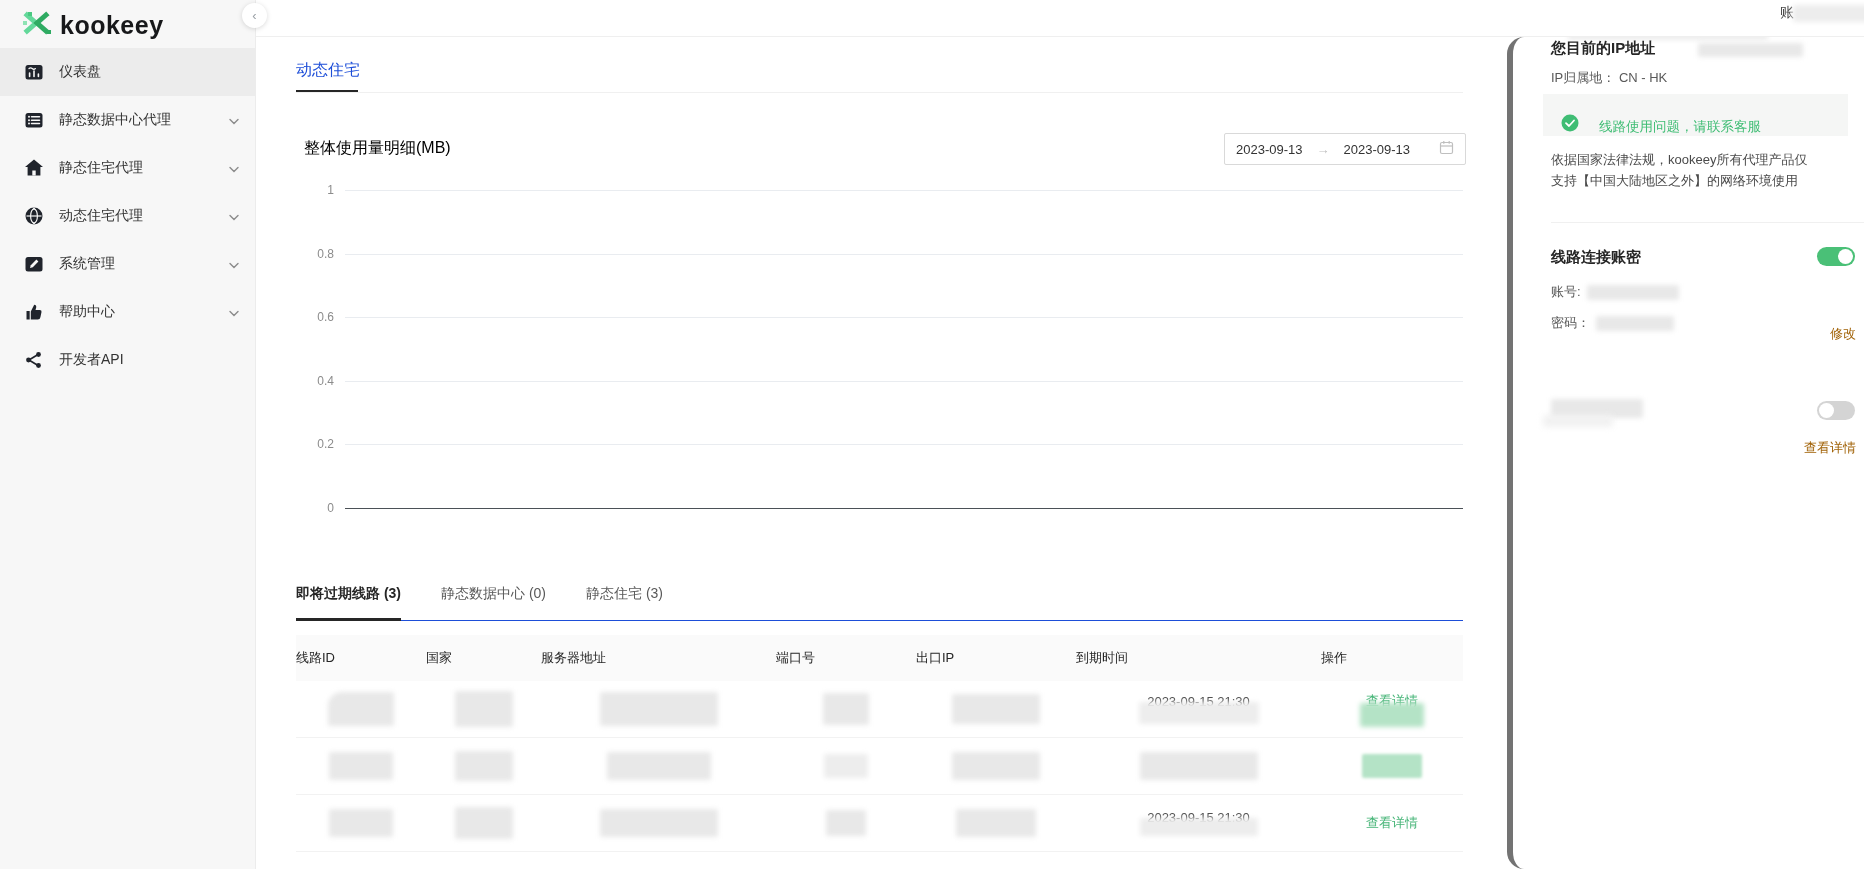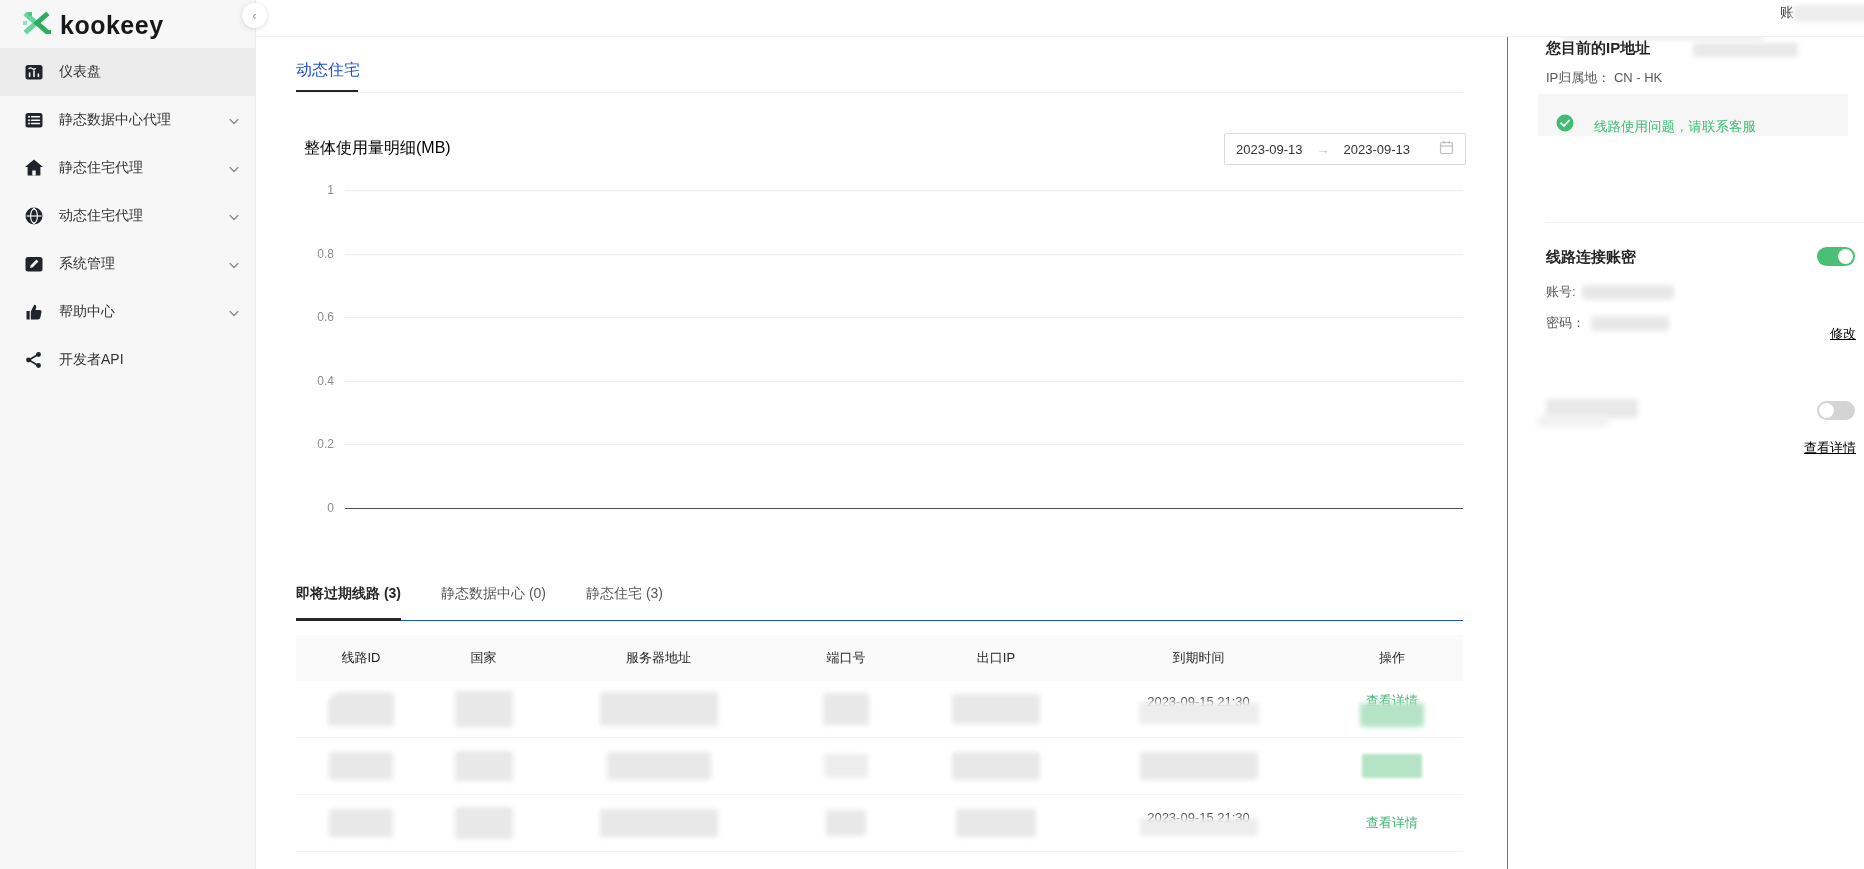--- a/index.html
+++ b/index.html
@@ -48,35 +48,35 @@
   
   .tabs { position:absolute; left:40px; top:548px; right:44px; height:36px; border-bottom:1px solid #1d4ed8; display:flex; gap:40px; }
   .tab { position:relative; font-size:14px; color:#595959; cursor:pointer; padding-bottom:14px; }
   .tab.active { color:#262626; font-weight:bold; }
   .tab.active::after { content:""; position:absolute; left:0; right:0; bottom:-1px; height:3px; background:#262626; }
 
   
   .table { position:absolute; left:40px; top:598px; width:1167px; }
   .trow { display:grid; grid-template-columns:130px 115px 235px 140px 160px 245px 142px; align-items:center; }
   .thead { background:#fafafa; height:46px; }
-  .th { font-size:13px; color:#262626; font-weight:500; text-align:center; }
+  .th { font-size:13px; color:#262626; font-weight:500; text-align:left; }
   .tbody-row { height:57px; border-bottom:1px solid #f2f2f2; }
   .tbody-row:first-of-type { border-top:1px solid #f7f7f7; }
   .td { display:flex; align-items:center; justify-content:center; position:relative; height:100%; font-size:13px; color:#4a4a4a; }
 
   .blur { background:#e8e8e8; border-radius:2px; filter:blur(2.5px); }
   .blur.soft { background:#ededed; }
   .blur.green { background:#b4e3c6; }
   .cell-stack { position:relative; display:flex; flex-direction:column; align-items:center; }
   .cell-stack .overtext { position:relative; z-index:1; }
   .cell-stack .underblur { margin-top:-7px; z-index:2; }
   .action-link { color:#47b578; font-size:13px; cursor:pointer; }
 
   
-  .rpanel { position:absolute; left:1507px; top:37px; width:357px; height:832px; background:#fff; border-left:1px solid #737373; }
+  .rpanel { position:absolute; left:1507px; top:37px; width:357px; height:832px; background:#fff; border-left:6px solid #737373;border-radius:17px; }
   .rp-top-blur { position:absolute; left:55px; top:-8px; width:200px; height:11px; }
   .ip-title { position:absolute; left:38px; top:2px; font-size:15px; font-weight:bold; color:#262626; }
   .ip-blur { position:absolute; left:185px; top:6px; width:105px; height:14px; }
   .ip-loc { position:absolute; left:38px; top:32px; font-size:13px; color:#595959; }
   .banner { position:absolute; left:30px; top:57px; right:16px; height:42px; background:#f5f6f5; display:flex; align-items:flex-end; gap:20px; padding-left:18px; cursor:pointer; }
   .banner-text { font-size:13.5px; color:#3fbd74; }
   .legal { position:absolute; left:38px; top:112px; width:268px; font-size:13px; line-height:21px; color:#4a4a4a; }
   .rp-divider { position:absolute; left:38px; top:185px; right:0; height:1px; background:#f0f0f0; }
 
   .acct-title { position:absolute; left:38px; top:211px; font-size:15px; font-weight:bold; color:#262626; }
@@ -86,21 +86,21 @@
   .toggle.on .knob { right:2px; }
   .toggle.off { background:#d4d4d4; }
   .toggle.off .knob { left:2px; }
   .t-acct { top:210px; }
   .t-masked { top:364px; }
 
   .field-row { position:absolute; left:38px; font-size:13px; color:#595959; display:flex; align-items:center; gap:6px; }
   .fr-account { top:246px; }
   .fr-password { top:277px; }
   .field-blur { width:92px; height:15px; }
-  .modify-link, .detail-link { position:absolute; right:8px; font-size:13px; color:#000000; text-decoration:underline; cursor:pointer; }
+  .modify-link, .detail-link { position:absolute; right:8px; font-size:13px; color:#a16207; cursor:pointer; }
   .modify-link { top:288px; }
   .detail-link { top:402px; }
   .masked-title-blur { position:absolute; left:38px; top:362px; width:92px; height:19px; }
   .masked-title-tail { position:absolute; left:30px; top:378px; width:70px; height:12px; background:#f1f1f1; filter:blur(3px); border-radius:2px; }
 </style>
 </head>
 <body>
 
 <div id="app">
 
@@ -394,20 +394,21 @@
     <div class="banner">
       <span>
         <svg width="18" height="18" viewBox="0 0 18 18">
           <circle cx="9" cy="9" r="8.5" fill="#3fbd74"></circle>
           <polyline points="5,9.2 8,12 13,6.5" stroke="#fff" stroke-width="1.8" fill="none" stroke-linecap="round" stroke-linejoin="round"></polyline>
         </svg>
       </span>
       <span class="banner-text">线路使用问题，请联系客服</span>
     </div>
 
+    <p class="legal">依据国家法律法规，kookeey所有代理产品仅支持【中国大陆地区之外】的网络环境使用</p>
     <div class="rp-divider"></div>
 
     <div class="acct-title">线路连接账密</div>
     <div class="toggle on t-acct">
         <div class="knob"></div>
       </div>
 
     <div class="field-row fr-account">
       <span>账号:</span>
       <span class="field-blur blur"></span>

